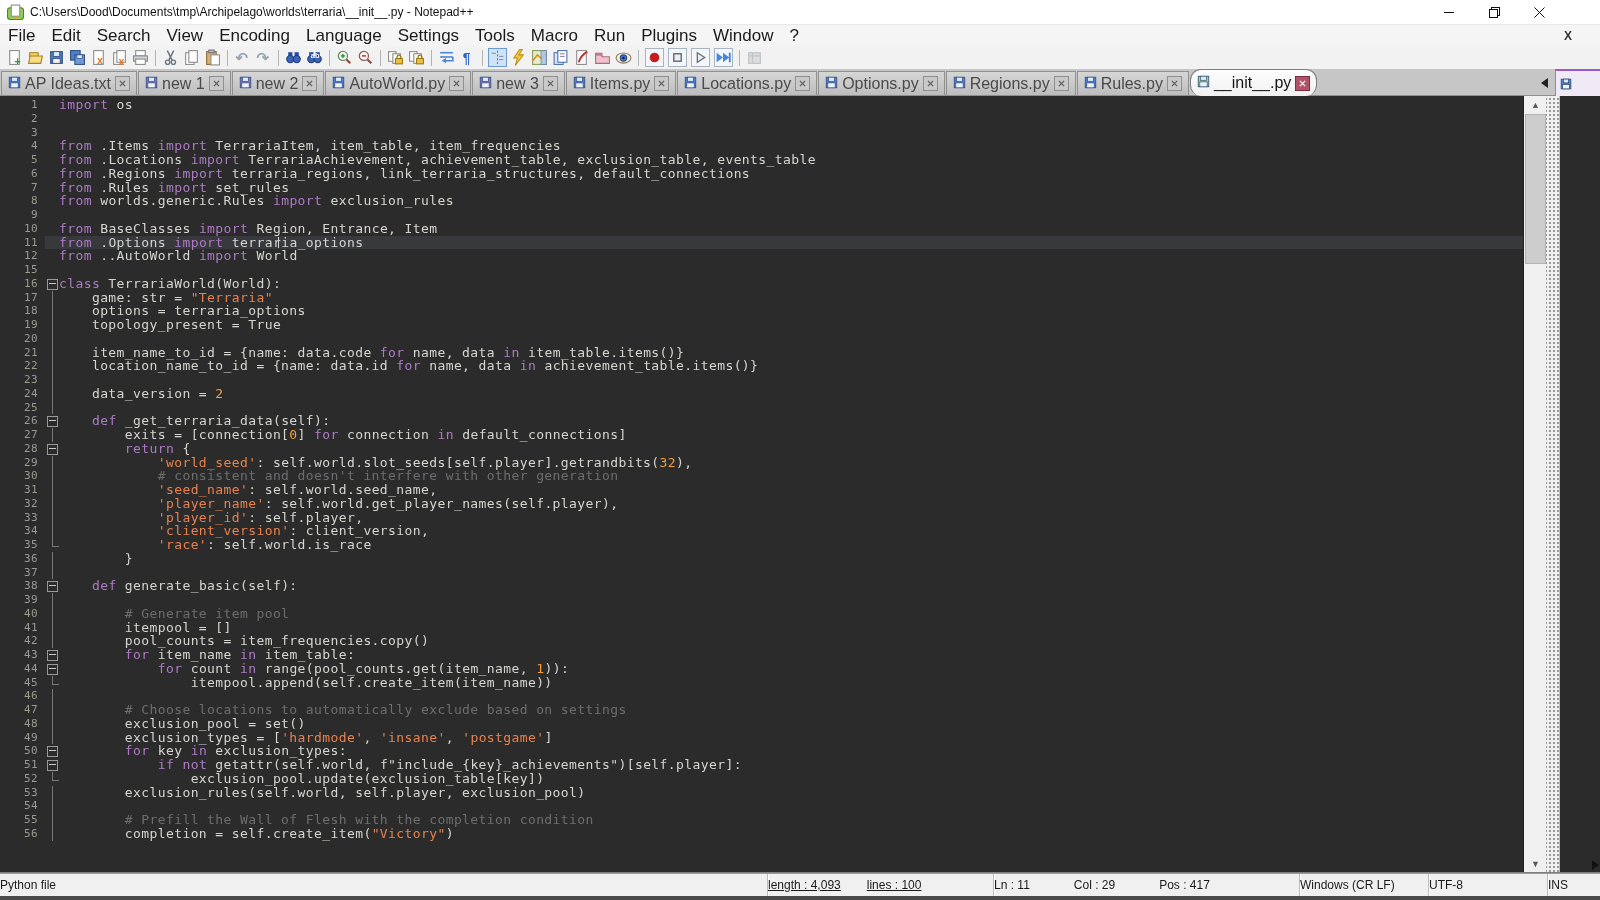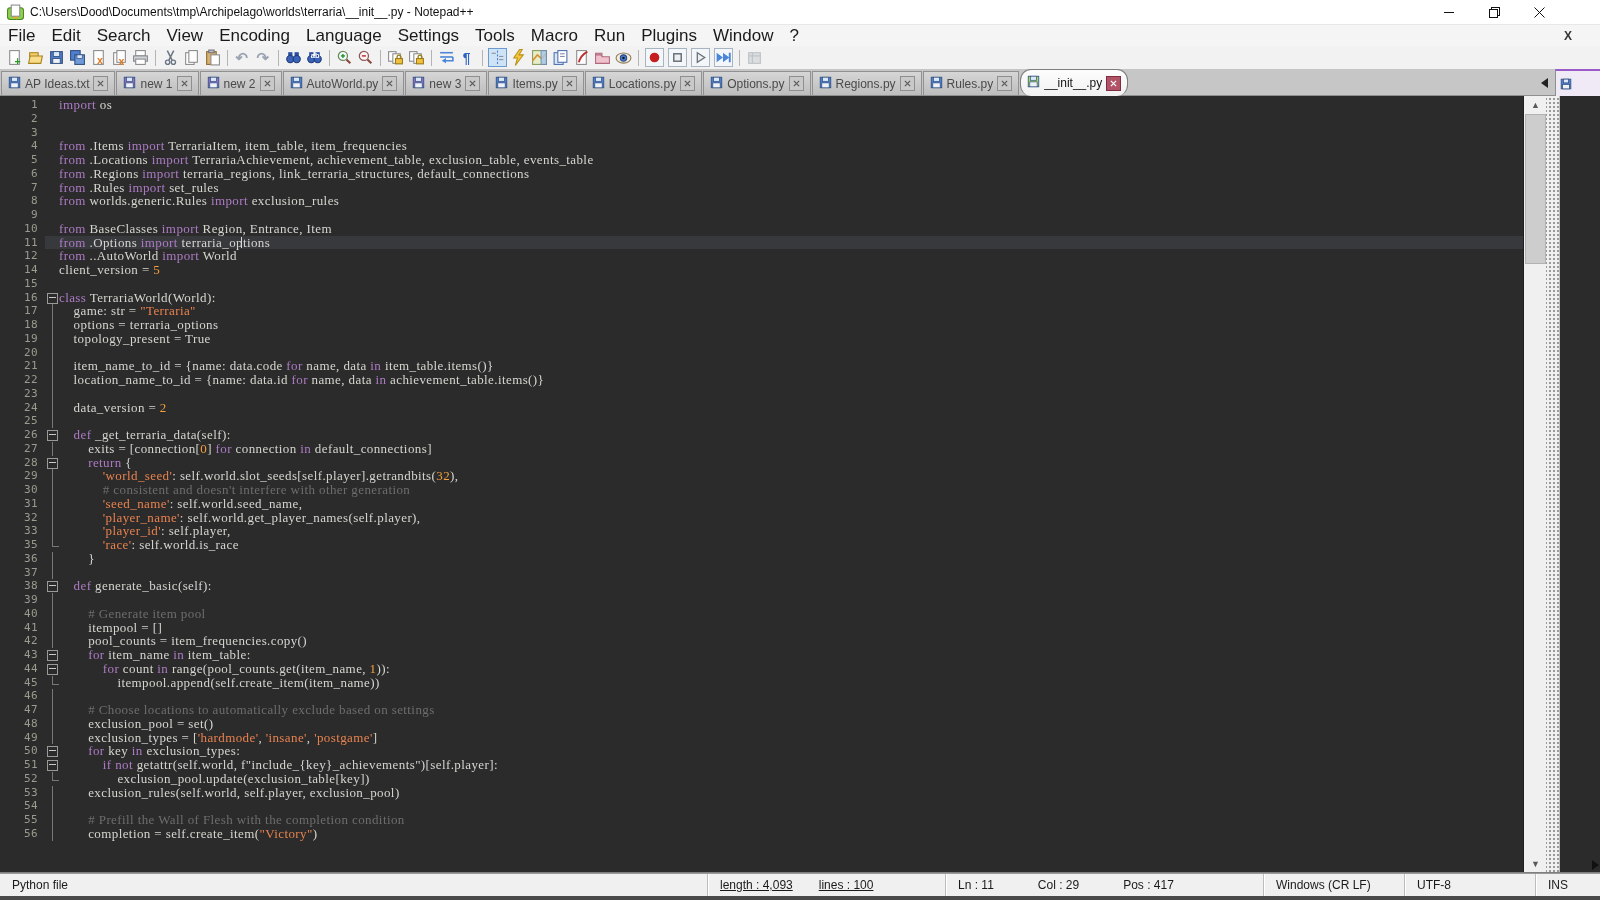--- a/index.html
+++ b/index.html
@@ -23,21 +23,21 @@
   .tbtn{width:19px;height:19px;display:flex;align-items:center;justify-content:center;margin:0 1px;}
   .tbtn.pressed{background:#cfe3f7;border:1px solid #6a9ad0;width:17px;height:17px;}
   .tbtn.boxed{border:1px solid #a8b4c2;background:#f4f7fa;width:17px;height:17px;margin:0 2px;}
   .tbtn.disabled{opacity:.6;}
   .tsep{width:1px;height:16px;background:#b4b4b4;margin:0 4px;}
 
   
   .tabbar{height:26px;background:#c6c6c6;display:flex;align-items:flex-end;position:relative;border-bottom:1px solid #8f8f8f;}
   .tab{height:23px;display:flex;align-items:center;gap:4px;padding:0 6px;margin-left:1px;
        background:linear-gradient(#d6d6d6,#bdbdbd);border:1px solid #919191;border-bottom:none;
-       font-size:12px;color:#4a4a4a;}
+       font-size:16px;color:#4a4a4a;}
   .tab.active{height:26px;background:linear-gradient(#fdfdfd,#f1f1f1);color:#141414;border-color:#7e7e7e;margin-bottom:-1px;border-radius:11px;}
   .tab-close{width:13px;height:13px;display:flex;align-items:center;justify-content:center;
        background:#c9c9c9;border:1px solid #8f8f8f;}
   .tab.active .tab-close{background:#b25266;border-color:#7c2e40;}
   .tab-scroll{position:absolute;left:1541px;top:9px;width:0;height:0;
        border-top:5px solid transparent;border-bottom:5px solid transparent;border-right:7px solid #222;}
   .sliver-tab{position:absolute;right:0;top:0;width:40px;height:26px;background:#efeaf6;
        border-top:2px solid #9a5ac8;border-left:1px solid #8f8f8f;display:flex;align-items:center;padding-left:4px;}
 
   
@@ -46,21 +46,21 @@
        font-family:"DejaVu Sans Mono",monospace;font-size:13px;letter-spacing:.4px;}
   .crow{display:flex;height:13.75px;line-height:13.75px;white-space:pre;}
   .ln{width:38px;text-align:right;padding-right:7px;font-size:11px;color:var(--line_number);flex:none;}
   .rowbody{flex:1;display:flex;}
   .crow.cur .rowbody{background:var(--current_line_bg);}
   .fold{width:14px;flex:none;display:flex;align-items:stretch;justify-content:center;position:relative;}
   .fm-v{width:1px;background:#787878;margin:0 auto;}
   .fm-c{width:6px;height:8px;border-left:1px solid #787878;border-bottom:1px solid #787878;margin-left:6px;}
   .fm-b{width:9px;height:9px;border:1px solid #9a9a9a;margin:2px auto 0;position:relative;background:#2b2b2b;}
   .fm-b::after{content:"";position:absolute;left:1px;right:1px;top:3px;height:1px;background:#c8c8c8;}
-  .codeTxt{position:relative;font-family:Liberation Serif, serif;}
+  .codeTxt{position:relative;}
   .tk-k{color:var(--keyword);}
   .tk-t{color:var(--default_text);}
   .tk-s{color:var(--string);}
   .tk-n{color:var(--number);}
   .tk-c{color:var(--comment);}
   .caret{position:absolute;left:28ch;top:1px;bottom:1px;width:1px;background:#d8d8d8;}
 
   
   .vscroll{position:absolute;left:1523px;top:0;width:23px;height:776px;background:#f0f0f0;border-left:1px solid #1f1f1f;}
   .sb-btn{height:17px;display:flex;align-items:center;justify-content:center;font-size:9px;color:#5a5a5a;background:#f0f0f0;}
@@ -68,21 +68,21 @@
   .sb-thumb{position:absolute;left:1px;right:1px;top:18px;height:148px;background:#cdcdcd;border:1px solid #b2b2b2;}
   .splitter{position:absolute;left:1546px;top:0;width:13px;height:776px;background:#f0f0f0;
        background-image:radial-gradient(#9a9a9a 26%,transparent 30%);background-size:4px 4px;background-position:2px 1px;}
   .sliver-pane{position:absolute;left:1559px;top:0;width:41px;height:776px;background:#2b2b2b;border-left:1px solid #c0c0c0;}
   .sliver-corner{position:absolute;right:2px;bottom:2px;width:0;height:0;
        border-top:5px solid transparent;border-bottom:5px solid transparent;border-left:7px solid #111;}
 
   
   .statusbar{height:22px;background:#f0f0f0;border-top:1px solid #9a9a9a;display:flex;align-items:center;
        font-size:12px;color:#1a1a1a;}
-  .sb-sec{height:100%;display:flex;align-items:center;padding-left:12px;gap:26px;
+  .sb-sec{height:100%;display:flex;align-items:center;padding-left:0;gap:26px;
        border-right:1px solid #bdbdbd;box-shadow:1px 0 0 #fff;}
   .sb-doc{flex:1;}
   .sb-len{width:225px;text-decoration:underline;}
   .sb-pos{width:305px;gap:44px;}
   .sb-eol{width:128px;}
   .sb-enc{width:118px;}
   .sb-ins{width:52px;border-right:none;}
   .bottom-edge{height:4px;background:#4a4a4a;}
 </style>
 </head>
@@ -522,40 +522,40 @@
         <div class="crow"><span class="ln">3</span><span class="rowbody"><span class="fold"></span><span class="codeTxt"></span></span></div>
         <div class="crow"><span class="ln">4</span><span class="rowbody"><span class="fold"></span><span class="codeTxt"><span class="tk-k">from</span><span class="tk-t"> .Items </span><span class="tk-k">import</span><span class="tk-t"> TerrariaItem, item_table, item_frequencies</span></span></span></div>
         <div class="crow"><span class="ln">5</span><span class="rowbody"><span class="fold"></span><span class="codeTxt"><span class="tk-k">from</span><span class="tk-t"> .Locations </span><span class="tk-k">import</span><span class="tk-t"> TerrariaAchievement, achievement_table, exclusion_table, events_table</span></span></span></div>
         <div class="crow"><span class="ln">6</span><span class="rowbody"><span class="fold"></span><span class="codeTxt"><span class="tk-k">from</span><span class="tk-t"> .Regions </span><span class="tk-k">import</span><span class="tk-t"> terraria_regions, link_terraria_structures, default_connections</span></span></span></div>
         <div class="crow"><span class="ln">7</span><span class="rowbody"><span class="fold"></span><span class="codeTxt"><span class="tk-k">from</span><span class="tk-t"> .Rules </span><span class="tk-k">import</span><span class="tk-t"> set_rules</span></span></span></div>
         <div class="crow"><span class="ln">8</span><span class="rowbody"><span class="fold"></span><span class="codeTxt"><span class="tk-k">from</span><span class="tk-t"> worlds.generic.Rules </span><span class="tk-k">import</span><span class="tk-t"> exclusion_rules</span></span></span></div>
         <div class="crow"><span class="ln">9</span><span class="rowbody"><span class="fold"></span><span class="codeTxt"></span></span></div>
         <div class="crow"><span class="ln">10</span><span class="rowbody"><span class="fold"></span><span class="codeTxt"><span class="tk-k">from</span><span class="tk-t"> BaseClasses </span><span class="tk-k">import</span><span class="tk-t"> Region, Entrance, Item</span></span></span></div>
         <div class="crow cur"><span class="ln">11</span><span class="rowbody"><span class="fold"></span><span class="codeTxt"><span class="tk-k">from</span><span class="tk-t"> .Options </span><span class="tk-k">import</span><span class="tk-t"> terraria_options</span><span class="caret" style="left: 28ch;"></span></span></span></div>
         <div class="crow"><span class="ln">12</span><span class="rowbody"><span class="fold"></span><span class="codeTxt"><span class="tk-k">from</span><span class="tk-t"> ..AutoWorld </span><span class="tk-k">import</span><span class="tk-t"> World</span></span></span></div>
-        <div class="crow"><span class="ln">14</span><span class="rowbody"><span class="fold"></span><span class="codeTxt"><span class="tk-t">client_version = </span><span class="tk-n">5</span></span></span></div>
         <div class="crow"><span class="ln">15</span><span class="rowbody"><span class="fold"></span><span class="codeTxt"></span></span></div>
         <div class="crow"><span class="ln">16</span><span class="rowbody"><span class="fold"><span class="fm-b"></span></span><span class="codeTxt"><span class="tk-k">class</span><span class="tk-t"> TerrariaWorld(World):</span></span></span></div>
         <div class="crow"><span class="ln">17</span><span class="rowbody"><span class="fold"><span class="fm-v"></span></span><span class="codeTxt"><span class="tk-t">    game: str = </span><span class="tk-s">"Terraria"</span></span></span></div>
         <div class="crow"><span class="ln">18</span><span class="rowbody"><span class="fold"><span class="fm-v"></span></span><span class="codeTxt"><span class="tk-t">    options = terraria_options</span></span></span></div>
         <div class="crow"><span class="ln">19</span><span class="rowbody"><span class="fold"><span class="fm-v"></span></span><span class="codeTxt"><span class="tk-t">    topology_present = True</span></span></span></div>
         <div class="crow"><span class="ln">20</span><span class="rowbody"><span class="fold"><span class="fm-v"></span></span><span class="codeTxt"></span></span></div>
         <div class="crow"><span class="ln">21</span><span class="rowbody"><span class="fold"><span class="fm-v"></span></span><span class="codeTxt"><span class="tk-t">    item_name_to_id = {name: data.code </span><span class="tk-k">for</span><span class="tk-t"> name, data </span><span class="tk-k">in</span><span class="tk-t"> item_table.items()}</span></span></span></div>
         <div class="crow"><span class="ln">22</span><span class="rowbody"><span class="fold"><span class="fm-v"></span></span><span class="codeTxt"><span class="tk-t">    location_name_to_id = {name: data.id </span><span class="tk-k">for</span><span class="tk-t"> name, data </span><span class="tk-k">in</span><span class="tk-t"> achievement_table.items()}</span></span></span></div>
         <div class="crow"><span class="ln">23</span><span class="rowbody"><span class="fold"><span class="fm-v"></span></span><span class="codeTxt"></span></span></div>
         <div class="crow"><span class="ln">24</span><span class="rowbody"><span class="fold"><span class="fm-v"></span></span><span class="codeTxt"><span class="tk-t">    data_version = </span><span class="tk-n">2</span></span></span></div>
         <div class="crow"><span class="ln">25</span><span class="rowbody"><span class="fold"><span class="fm-v"></span></span><span class="codeTxt"></span></span></div>
         <div class="crow"><span class="ln">26</span><span class="rowbody"><span class="fold"><span class="fm-b"></span></span><span class="codeTxt"><span class="tk-t">    </span><span class="tk-k">def</span><span class="tk-t"> _get_terraria_data(self):</span></span></span></div>
         <div class="crow"><span class="ln">27</span><span class="rowbody"><span class="fold"><span class="fm-v"></span></span><span class="codeTxt"><span class="tk-t">        exits = [connection[</span><span class="tk-n">0</span><span class="tk-t">] </span><span class="tk-k">for</span><span class="tk-t"> connection </span><span class="tk-k">in</span><span class="tk-t"> default_connections]</span></span></span></div>
         <div class="crow"><span class="ln">28</span><span class="rowbody"><span class="fold"><span class="fm-b"></span></span><span class="codeTxt"><span class="tk-t">        </span><span class="tk-k">return</span><span class="tk-t"> {</span></span></span></div>
         <div class="crow"><span class="ln">29</span><span class="rowbody"><span class="fold"><span class="fm-v"></span></span><span class="codeTxt"><span class="tk-t">            </span><span class="tk-s">'world_seed'</span><span class="tk-t">: self.world.slot_seeds[self.player].getrandbits(</span><span class="tk-n">32</span><span class="tk-t">),</span></span></span></div>
         <div class="crow"><span class="ln">30</span><span class="rowbody"><span class="fold"><span class="fm-v"></span></span><span class="codeTxt"><span class="tk-c">            # consistent and doesn't interfere with other generation</span></span></span></div>
         <div class="crow"><span class="ln">31</span><span class="rowbody"><span class="fold"><span class="fm-v"></span></span><span class="codeTxt"><span class="tk-t">            </span><span class="tk-s">'seed_name'</span><span class="tk-t">: self.world.seed_name,</span></span></span></div>
         <div class="crow"><span class="ln">32</span><span class="rowbody"><span class="fold"><span class="fm-v"></span></span><span class="codeTxt"><span class="tk-t">            </span><span class="tk-s">'player_name'</span><span class="tk-t">: self.world.get_player_names(self.player),</span></span></span></div>
         <div class="crow"><span class="ln">33</span><span class="rowbody"><span class="fold"><span class="fm-v"></span></span><span class="codeTxt"><span class="tk-t">            </span><span class="tk-s">'player_id'</span><span class="tk-t">: self.player,</span></span></span></div>
+        <div class="crow"><span class="ln">34</span><span class="rowbody"><span class="fold"><span class="fm-v"></span></span><span class="codeTxt"><span class="tk-t">            </span><span class="tk-s">'client_version'</span><span class="tk-t">: client_version,</span></span></span></div>
         <div class="crow"><span class="ln">35</span><span class="rowbody"><span class="fold"><span class="fm-c"></span></span><span class="codeTxt"><span class="tk-t">            </span><span class="tk-s">'race'</span><span class="tk-t">: self.world.is_race</span></span></span></div>
         <div class="crow"><span class="ln">36</span><span class="rowbody"><span class="fold"><span class="fm-v"></span></span><span class="codeTxt"><span class="tk-t">        }</span></span></span></div>
         <div class="crow"><span class="ln">37</span><span class="rowbody"><span class="fold"><span class="fm-v"></span></span><span class="codeTxt"></span></span></div>
         <div class="crow"><span class="ln">38</span><span class="rowbody"><span class="fold"><span class="fm-b"></span></span><span class="codeTxt"><span class="tk-t">    </span><span class="tk-k">def</span><span class="tk-t"> generate_basic(self):</span></span></span></div>
         <div class="crow"><span class="ln">39</span><span class="rowbody"><span class="fold"><span class="fm-v"></span></span><span class="codeTxt"></span></span></div>
         <div class="crow"><span class="ln">40</span><span class="rowbody"><span class="fold"><span class="fm-v"></span></span><span class="codeTxt"><span class="tk-c">        # Generate item pool</span></span></span></div>
         <div class="crow"><span class="ln">41</span><span class="rowbody"><span class="fold"><span class="fm-v"></span></span><span class="codeTxt"><span class="tk-t">        itempool = []</span></span></span></div>
         <div class="crow"><span class="ln">42</span><span class="rowbody"><span class="fold"><span class="fm-v"></span></span><span class="codeTxt"><span class="tk-t">        pool_counts = item_frequencies.copy()</span></span></span></div>
         <div class="crow"><span class="ln">43</span><span class="rowbody"><span class="fold"><span class="fm-b"></span></span><span class="codeTxt"><span class="tk-t">        </span><span class="tk-k">for</span><span class="tk-t"> item_name </span><span class="tk-k">in</span><span class="tk-t"> item_table:</span></span></span></div>
         <div class="crow"><span class="ln">44</span><span class="rowbody"><span class="fold"><span class="fm-b"></span></span><span class="codeTxt"><span class="tk-t">            </span><span class="tk-k">for</span><span class="tk-t"> count </span><span class="tk-k">in</span><span class="tk-t"> range(pool_counts.get(item_name, </span><span class="tk-n">1</span><span class="tk-t">)):</span></span></span></div>

